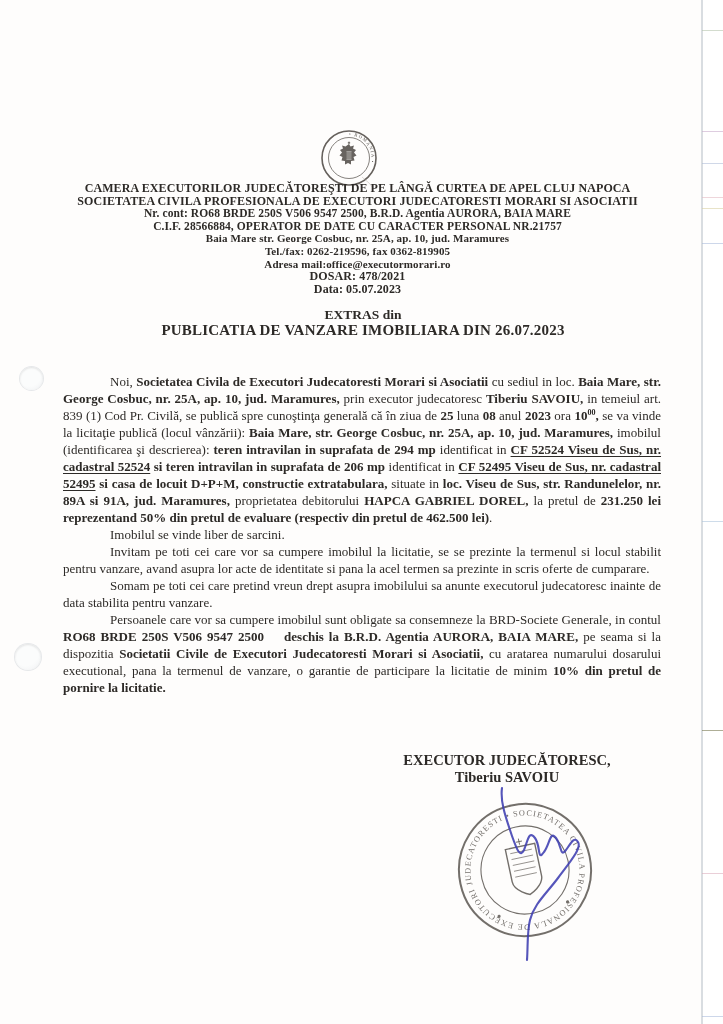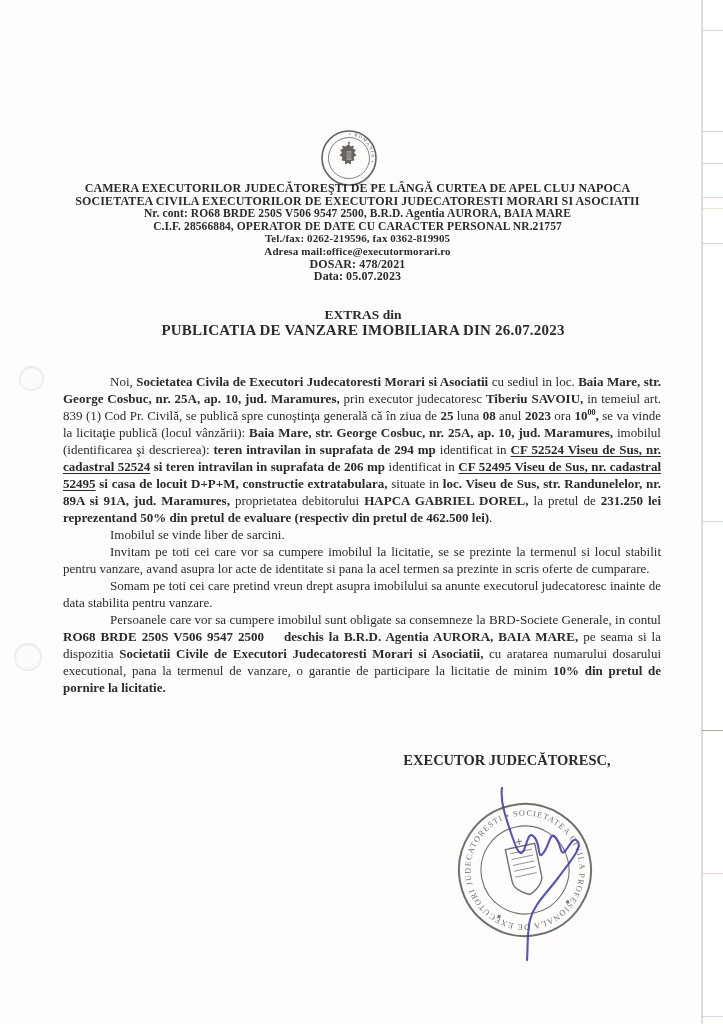--- a/index.html
+++ b/index.html
@@ -75,23 +75,24 @@
       <path d="M31 17 l1.5 2.5 3.5-1 -1 3 3 1.5 -2 2.5 2.5 3 -3 1.5 1 3.5 -3.5 0.5 0 3.5 -3-1.5 -3 1.5 0-3.5 -3.5-0.5 1-3.5 -3-1.5 2.5-3 -2-2.5 3-1.5 -1-3 3.5 1 z" opacity="0.85"></path>
       <rect x="28.4" y="24" width="5.2" height="9" fill="#fefdfc" opacity="0.5"></rect>
       <path d="M29 24.5 v8 M31 24.5 v8 M33 24.5 v8" stroke="#4c4843" stroke-width="0.7" fill="none"></path>
       <path d="M31 14.6 v2.6 M29.8 15.8 h2.4" stroke="#4c4843" stroke-width="0.8" fill="none"></path>
     </g>
     <path d="M44 50 q8 6 12 12" stroke="#b9b2aa" stroke-width="0.8" fill="none" opacity="0.6"></path>
   </svg>
 
   <div class="header">
     <div class="l fs12">CAMERA EXECUTORILOR JUDECĂTOREŞTI DE PE LÂNGĂ CURTEA DE APEL CLUJ NAPOCA</div>
-    <div class="l fs12">SOCIETATEA CIVILA EXECUTORILOR DE EXECUTORI JUDECATORESTI MORARI SI ASOCIATII</div>
+    <div class="l fs12">SOCIETATEA CIVILA PROFESIONALA DE EXECUTORI JUDECATORESTI MORARI SI ASOCIATII</div>
     <div class="l fs115">Nr. cont: RO68 BRDE 250S V506 9547 2500, B.R.D. Agentia AURORA, BAIA MARE</div>
     <div class="l fs115">C.I.F.   28566884, OPERATOR DE DATE CU CARACTER PERSONAL NR.21757</div>
+    <div class="l fs11">Baia Mare str. George Cosbuc, nr. 25A, ap. 10, jud. Maramures</div>
     <div class="l fs11">Tel./fax: 0262-219596, fax 0362-819905</div>
     <div class="l fs11">Adresa mail:office@executormorari.ro</div>
     <div class="l fs12">DOSAR: 478/2021</div>
     <div class="l fs12">Data: 05.07.2023</div>
   </div>
 
   <div class="title">
     <div class="t1">EXTRAS din</div>
     <div class="t2">PUBLICATIA DE VANZARE IMOBILIARA DIN 26.07.2023</div>
   </div>
@@ -99,20 +100,21 @@
   <div class="body">
     <p><span>Noi, </span><span style="font-weight: bold;">Societatea Civila de Executori Judecatoresti Morari si Asociatii</span><span> cu sediul in loc. </span><span style="font-weight: bold;">Baia Mare, str. George Cosbuc, nr. 25A, ap. 10, jud. Maramures,</span><span> prin executor judecatoresc </span><span style="font-weight: bold;">Tiberiu SAVOIU,</span><span> in temeiul art. 839 (1) Cod Pr. Civilă, se publică spre cunoştinţa generală că în ziua de </span><span style="font-weight: bold;">25</span><span> luna </span><span style="font-weight: bold;">08</span><span> anul </span><span style="font-weight: bold;">2023</span><span> ora </span><span style="font-weight: bold;">10</span><sup style="font-weight: bold;">00</sup><span style="font-weight: bold;">,</span><span> se va vinde la licitaţie publică (locul vânzării): </span><span style="font-weight: bold;">Baia Mare, str. George Cosbuc, nr. 25A, ap. 10, jud. Maramures,</span><span> imobilul (identificarea şi descrierea): </span><span style="font-weight: bold;">teren intravilan in suprafata de 294 mp</span><span> identificat in </span><span class="u" style="font-weight: bold;">CF 52524 Viseu de Sus, nr. cadastral 52524</span><span style="font-weight: bold;"> si teren intravilan in suprafata de 206 mp</span><span> identificat in </span><span class="u" style="font-weight: bold;">CF 52495 Viseu de Sus, nr. cadastral 52495</span><span style="font-weight: bold;"> si casa de locuit D+P+M, constructie extratabulara,</span><span> situate in </span><span style="font-weight: bold;">loc. Viseu de Sus, str. Randunelelor, nr. 89A si 91A, jud. Maramures,</span><span> proprietatea debitorului </span><span style="font-weight: bold;">HAPCA GABRIEL DOREL,</span><span> la pretul de </span><span style="font-weight: bold;">231.250 lei reprezentand 50% din pretul de evaluare (respectiv din pretul de 462.500 lei)</span><span>.</span></p>
     <p><span>Imobilul se vinde liber de sarcini.</span></p>
     <p><span>Invitam pe toti cei care vor sa cumpere imobilul la licitatie, se se prezinte la termenul si locul stabilit pentru vanzare, avand asupra lor acte de identitate si pana la acel termen sa prezinte in scris oferte de cumparare.</span></p>
     <p><span>Somam pe toti cei care pretind vreun drept asupra imobilului sa anunte executorul judecatoresc inainte de data stabilita pentru vanzare.</span></p>
     <p><span>Persoanele care vor sa cumpere imobilul sunt obligate sa consemneze la BRD-Societe Generale, in contul </span><span style="font-weight: bold;">RO68 BRDE 250S V506 9547 2500</span><span style="font-weight: bold;">&nbsp;&nbsp;&nbsp; deschis la B.R.D. Agentia AURORA, BAIA MARE,</span><span> pe seama si la dispozitia </span><span style="font-weight: bold;">Societatii Civile de Executori Judecatoresti Morari si Asociatii,</span><span> cu aratarea numarului dosarului executional, pana la termenul de vanzare, o garantie de participare la licitatie de minim </span><span style="font-weight: bold;">10% din pretul de pornire la licitatie.</span></p>
   </div>
 
   <div class="sigblock">
     <div class="role">EXECUTOR JUDECĂTORESC,</div>
+    <div class="name">Tiberiu SAVOIU</div>
   </div>
 
   <div class="stampwrap">
     <svg class="stamp-svg" width="215" height="200" viewBox="0 0 215 200">
       <g transform="rotate(-12 95 92)" opacity="0.82">
         <circle cx="95" cy="92" r="66" fill="none" stroke="#55504b" stroke-width="2"></circle>
         <circle cx="95" cy="92" r="44" fill="none" stroke="#55504b" stroke-width="1.1"></circle>
         <defs>
           <path id="stampRing" d="M 95 37.5 A 54.5 54.5 0 1 1 94.9 37.5"></path>
         </defs>

